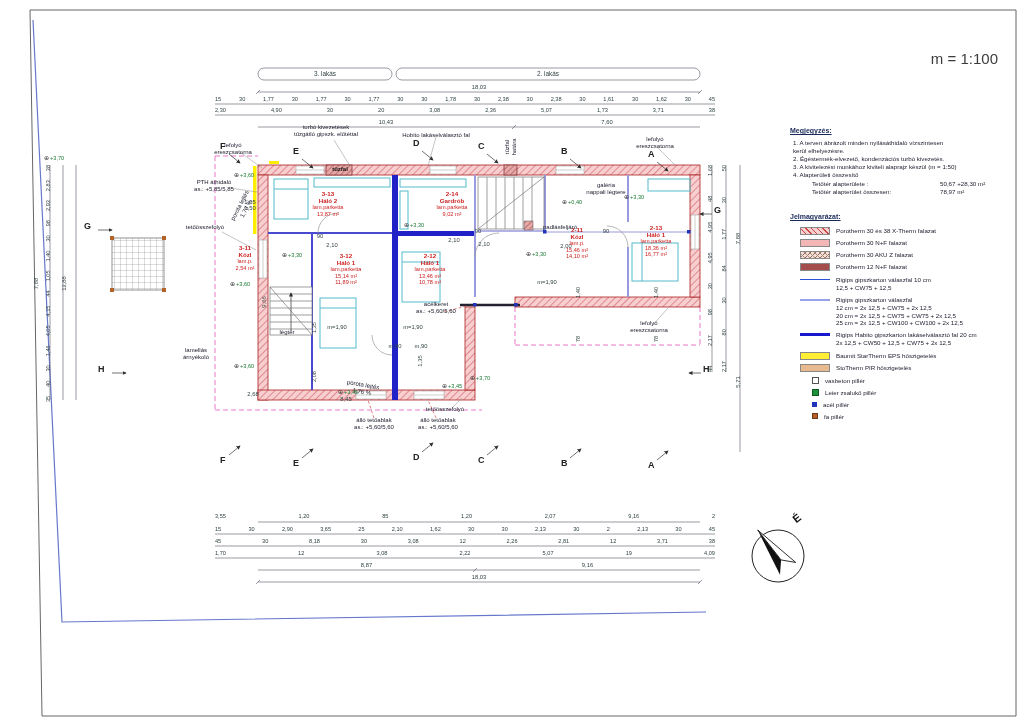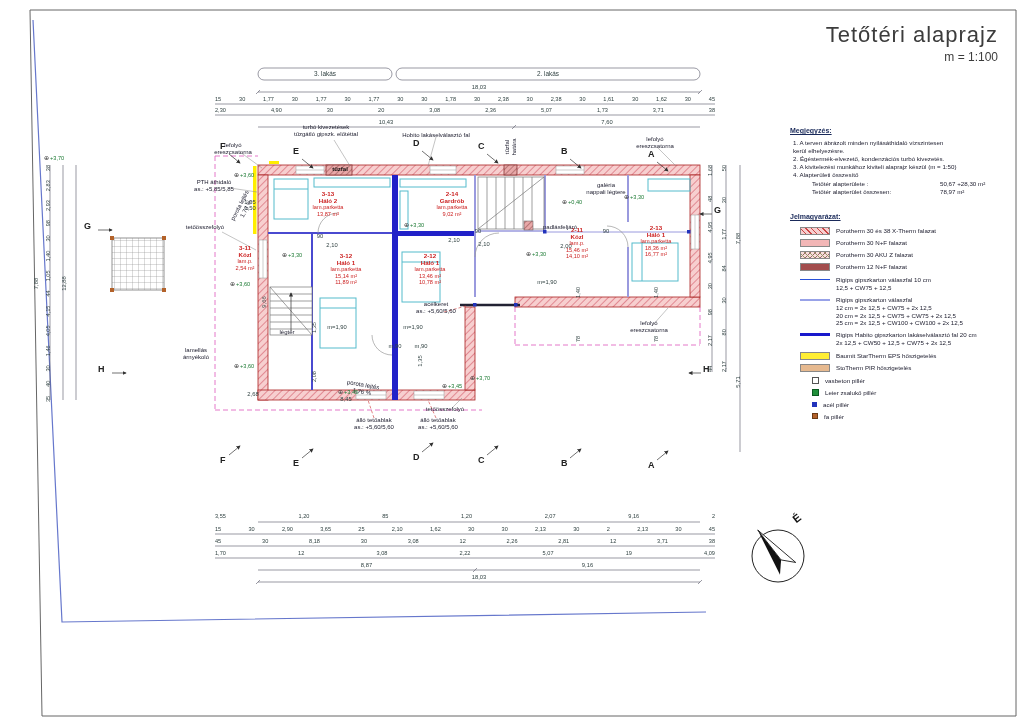--- a/index.html
+++ b/index.html
@@ -11,21 +11,21 @@
   .rot90{transform:rotate(-90deg);transform-origin:0 0}
   .room{position:absolute;z-index:3;text-align:center;white-space:pre-line;color:#c22}
   .rh{font-size:6.2px;font-weight:bold;line-height:1.15}
   .rb{font-size:5.6px;line-height:1.15}
   .dimrow{position:absolute;z-index:3;font-size:5.6px;color:#344;line-height:1;text-align:justify;text-align-last:justify;white-space:nowrap}
   .dimc{position:absolute;z-index:3;font-size:5.8px;color:#344;line-height:1;text-align:center}
   .lvl{position:absolute;z-index:3;font-size:5.6px;color:#1c7a33;display:flex;gap:1px;align-items:center;white-space:nowrap}
   .lvl .ic{font-size:6px;color:#333;line-height:1}
   .axl{position:absolute;z-index:3;font-size:9px;font-weight:bold;color:#222}
   .ttl{position:absolute;right:26px;top:22px;font-size:22px;color:#3c3c3c;letter-spacing:1px;z-index:3}
-  .scale{position:absolute;right:26px;top:50px;font-size:12px;color:#3c3c3c;z-index:3}
+  .scale{position:absolute;right:26px;top:50px;font-size:15px;color:#3c3c3c;z-index:3}
   .nhead{position:absolute;font-size:7px;font-weight:bold;color:#1a2a5a;text-decoration:underline;z-index:3}
   .ntext{position:absolute;font-size:6.2px;color:#223;line-height:1.25;white-space:pre-line;z-index:3}
   .leg{position:absolute;display:flex;gap:6px;align-items:flex-start;z-index:3}
   .leg .lab{font-size:6.2px;color:#223;line-height:1.25;white-space:pre-line}
   .sw{width:30px;height:8px;border:0.5px solid #888;flex:none}
   .sw-hp{background:repeating-linear-gradient(45deg,#f7cfcf 0 3px,#c44 3px 4px)}
   .sw-pink{background:#f2b6b6}
   .sw-x{background-color:#f8dcdc;background-image:repeating-linear-gradient(45deg,transparent 0 2.5px,#996 2.5px 3.5px),repeating-linear-gradient(-45deg,transparent 0 2.5px,#966 2.5px 3.5px)}
   .sw-dr{background:#a34d4d}
   .swl{width:30px;height:0;border:none;flex:none;margin-top:3px}
@@ -250,21 +250,20 @@
 
   <g transform="translate(778,556)">
     <circle r="26" fill="none" stroke="#222" stroke-width="1"></circle>
     <g transform="rotate(-38)">
       <polygon points="0,-33 -10,16 0,5" fill="#111"></polygon>
       <polygon points="0,-33 10,16 0,5" fill="#fff" stroke="#111" stroke-width="0.8"></polygon>
     </g>
   </g>
 </svg>
 
-<div class="ttl">Tetőtéri alaprajz</div>
 <div class="scale">m = 1:100</div>
 
 <div class="nhead" style="left:790px;top:127px">Megjegyzés:</div>
 <div class="ntext" style="left:793px;top:139px;width:220px">1. A terven ábrázolt minden nyílásáthidaló vízszintesen
 kerül elhelyezésre.</div>
 <div class="ntext" style="left:793px;top:155px;width:220px">2. Égéstermék-elvezető, kondenzációs turbó kivezetés.</div>
 <div class="ntext" style="left:793px;top:163px;width:220px">3. A kivitelezési munkához kiviteli alaprajz készül (m = 1:50)</div>
 <div class="ntext" style="left:793px;top:171px;width:220px">4. Alapterületi összesítő</div>
 <div class="ntext" style="left:812px;top:180px">Tetőtér alapterülete :</div>
 <div class="ntext" style="left:940px;top:180px">50,67 +28,30 m²</div>

